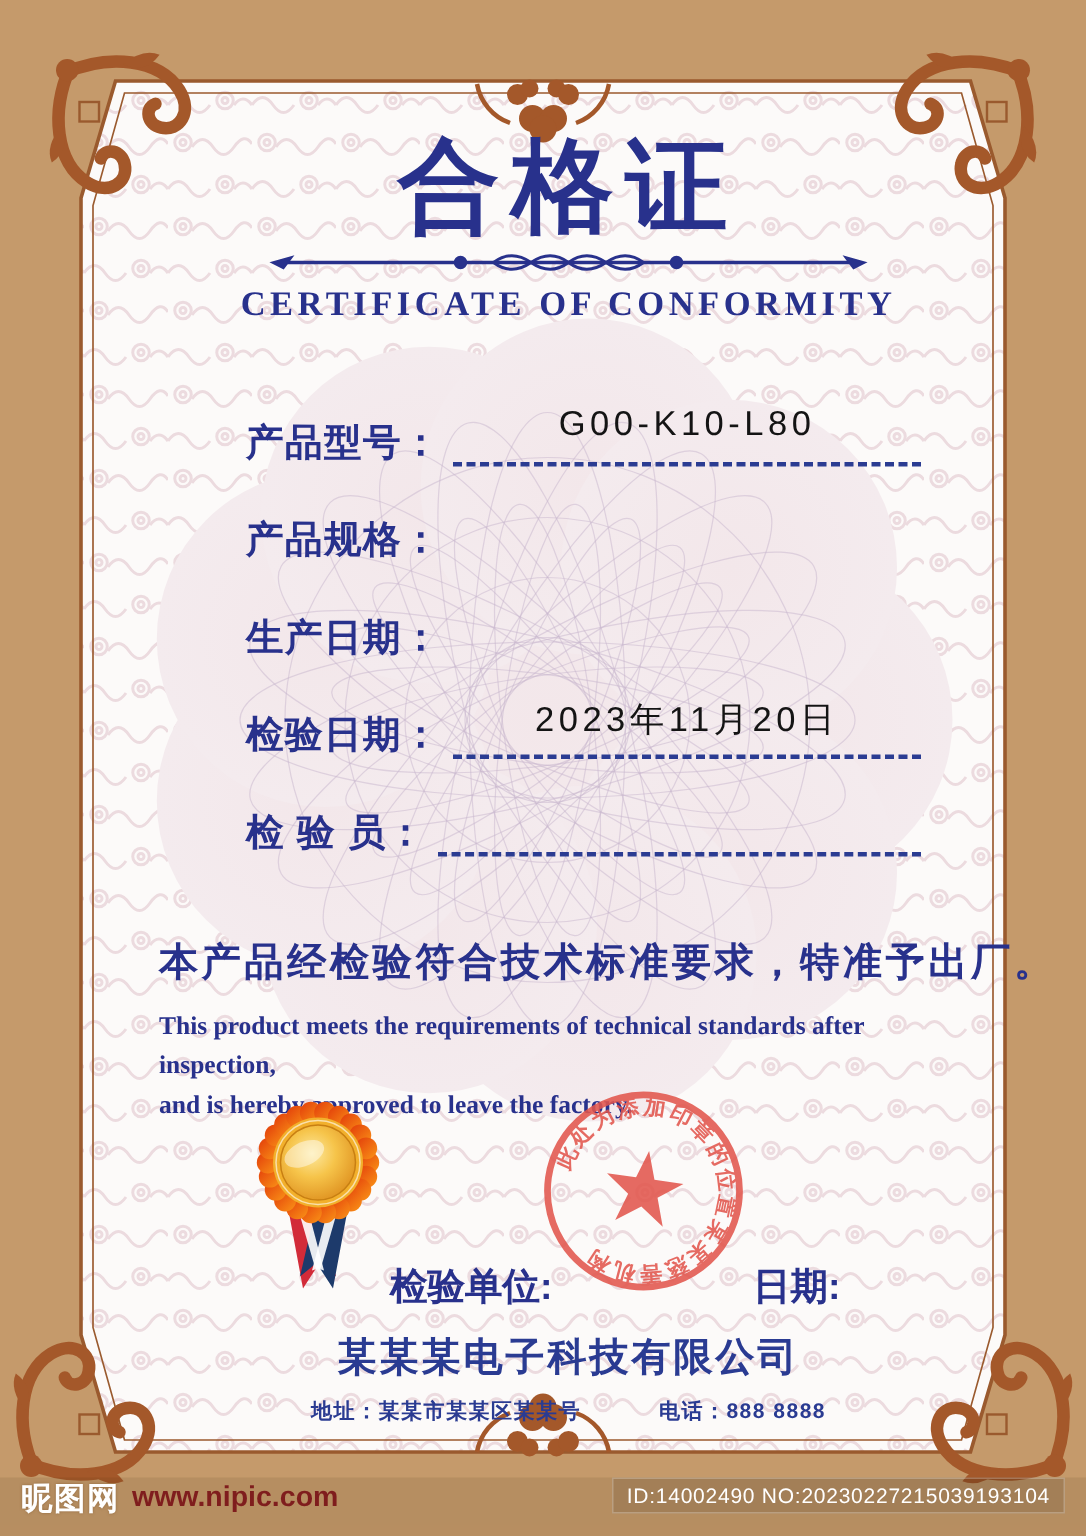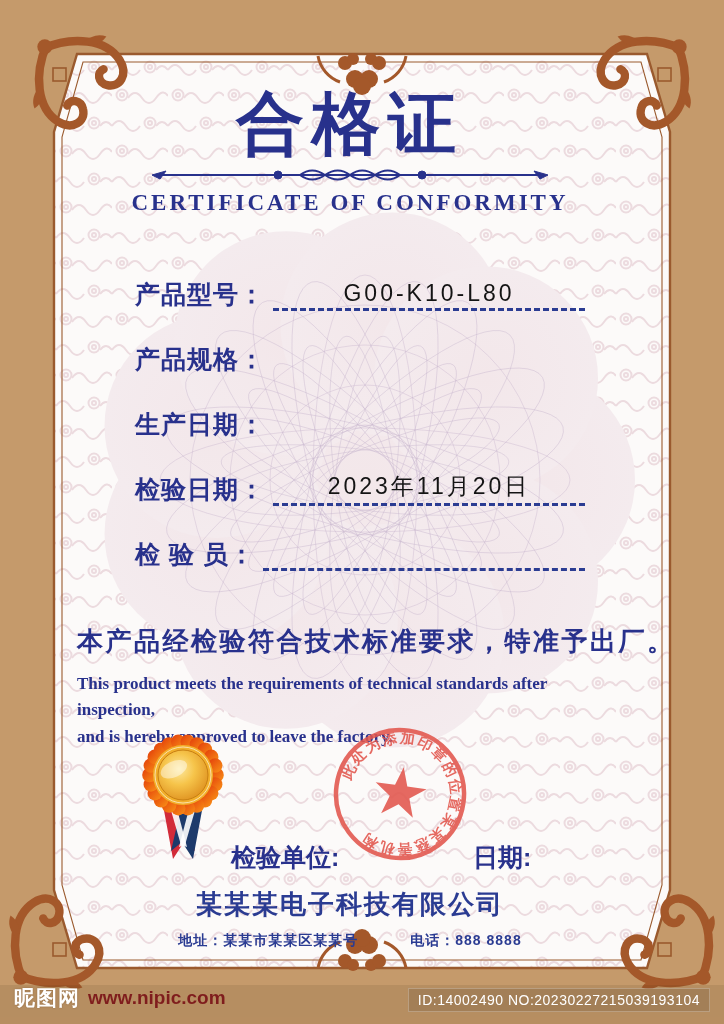--- a/index.html
+++ b/index.html
@@ -7,48 +7,48 @@
   .page{position:relative;width:724px;height:1024px;background:#c59a6b;overflow:hidden;}
   
   .flourish{position:absolute;width:112px;height:112px;pointer-events:none;}
   .fl-tl{left:28px;top:30px;}
   .fl-tr{right:28px;top:30px;transform:scaleX(-1);}
   .fl-bl{left:4px;bottom:30px;transform:scaleY(-1);}
   .fl-br{right:4px;bottom:30px;transform:scale(-1,-1);}
   
   .framesvg{position:absolute;left:0;top:0;}
   
-  .content{position:absolute;left:45px;top:57px;width:610px;height:911px;}
+  .content{position:absolute;left:74px;top:57px;width:610px;height:911px;}
   .title{margin-top:32px;text-align:center;font-family:"Liberation Serif",serif;font-weight:900;
          font-size:68px;letter-spacing:8px;color:#28318c;line-height:1.05;}
   .divider{display:block;margin:4px auto 0;}
   .subtitle{margin-top:2px;text-align:center;font-family:"Liberation Serif",serif;font-weight:700;
             font-size:23px;letter-spacing:3px;color:#28318c;}
   .fields{position:absolute;left:90px;top:215px;width:450px;}
   .field-row{display:flex;align-items:flex-end;margin-bottom:26px;height:39px;}
   .f-label{font-weight:700;font-size:25px;color:#28318c;white-space:nowrap;letter-spacing:1px;}
   .f-line{flex:1;margin-left:8px;border-bottom:3px dashed #2b3c92;height:39px;
-          display:flex;align-items:flex-end;justify-content:center;}
+          display:flex;align-items:flex-start;justify-content:center;}
   .f-value{font-size:23px;color:#141414;letter-spacing:3px;font-weight:500;padding-bottom:1px;white-space:nowrap;}
   .statement{position:absolute;left:32px;top:567px;width:552px;}
   .st-zh{font-size:26px;font-weight:700;color:#28318c;letter-spacing:2.5px;white-space:nowrap;}
   .st-en{margin-top:12px;font-family:"Liberation Serif",serif;font-weight:700;font-size:17px;
          color:#28318c;line-height:1.55;}
   .signrow{position:absolute;left:0;top:672px;width:610px;height:150px;}
   .medal{position:absolute;left:88px;top:4px;}
   .unit-label{position:absolute;left:186px;top:112px;font-size:25px;font-weight:700;color:#28318c;}
   .stampsvg{position:absolute;left:282px;top:-8px;}
   .date-label{position:absolute;left:428px;top:112px;font-size:25px;font-weight:700;color:#28318c;}
   .company{position:absolute;left:0;top:830px;width:610px;text-align:center;}
   .co-name{font-size:26px;font-weight:700;color:#2a3b92;letter-spacing:2px;}
   .co-line{margin-top:10px;font-size:14px;font-weight:700;color:#2a3b92;letter-spacing:1px;
            display:flex;justify-content:center;gap:52px;}
   
   .wmbar{position:absolute;left:0;bottom:0;width:724px;height:39px;background:rgba(62,38,12,0.10);
-         display:flex;align-items:flex-end;justify-content:space-between;padding:12px 14px;box-sizing:border-box;}
+         display:flex;align-items:flex-start;justify-content:space-between;padding:0 14px;box-sizing:border-box;}
   .wm-left{display:flex;align-items:center;gap:8px;color:#fff;}
   .wm-logo{font-family:"Liberation Serif",serif;font-weight:900;font-size:21px;color:#fff;
            text-shadow:0 0 2px rgba(120,80,40,.6);letter-spacing:1px;}
   .wm-url{font-size:19px;font-weight:700;color:#7f1d1d;}
   .wm-id{background:rgba(0,0,0,0.10);border:1px solid rgba(255,255,255,0.25);color:#fff;
          font-size:14px;padding:3px 9px;letter-spacing:.5px;}
 </style>
 </head>
 <body>
 

